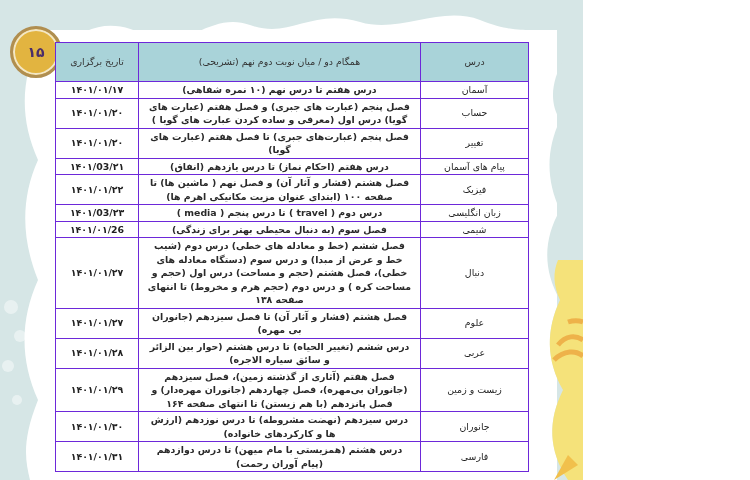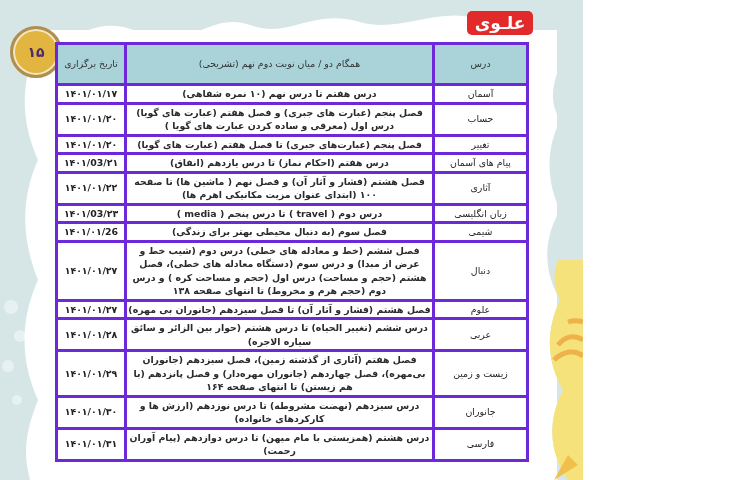--- a/index.html
+++ b/index.html
@@ -39,22 +39,22 @@
       color: #fff; font-weight: bold; font-size: 17px;
       display: flex; align-items: center; justify-content: center;
       direction: rtl;
     }
     table.sched {
       position: absolute; left: 55px; top: 42px; width: 474px;
       border-collapse: collapse; direction: rtl;
       font-size: 9.4px; color: #1f1f1f; background: #fff;
     }
     table.sched th, table.sched td {
-      border: 3px solid #6d28d9; text-align: center; vertical-align: middle;
-      padding: 1px 0; line-height: 13.5px;
+      border: 1px solid #6d28d9; text-align: center; vertical-align: middle;
+      padding: 1px 8px; line-height: 13.5px;
     }
     table.sched th {
       background: #a9d3d9; font-weight: normal; height: 36px; color: #333;
     }
     td.subject { width: 91px; }
     td.date { width: 66px; font-weight: bold; letter-spacing: 0.3px; }
     td.topic { font-weight: bold; color: #2a2a2a; }
   </style>
 </head>
 <body>
@@ -78,23 +78,20 @@
     <path d="M20,285 C28,275 38,275 45,280" stroke="#eeb24a" stroke-width="5" fill="none"></path>
     <path d="M16,300 C26,290 38,290 45,296" stroke="#eeb24a" stroke-width="5" fill="none"></path>
     <path d="M30,262 C36,260 40,260 45,262" stroke="#eeb24a" stroke-width="5" fill="none"></path>
     <path d="M16,420 L30,395 L40,405 Z" fill="#f1c04c"></path>
   </svg>
 
   <div class="badge">
     <span>۱۵</span>
   </div>
 
-  <div class="title-tag">
-    <span>علـوی</span>
-  </div>
 
   <table class="sched">
     <thead>
       <tr>
         <th>درس</th>
         <th>همگام دو / میان نوبت دوم نهم (تشریحی)</th>
         <th>تاریخ برگزاری</th>
       </tr>
     </thead>
     <tbody>
@@ -112,21 +109,21 @@
         <td class="subject">تغییر</td>
         <td class="topic">فصل پنجم (عبارت‌های جبری) تا فصل هفتم (عبارت های گویا)</td>
         <td class="date">۱۴۰۱/۰۱/۲۰</td>
       </tr>
       <tr>
         <td class="subject">پیام های آسمان</td>
         <td class="topic">درس هفتم (احکام نماز) تا درس یازدهم (انفاق)</td>
         <td class="date">۱۴۰۱/03/۲۱</td>
       </tr>
       <tr>
-        <td class="subject">آثاری</td>
+        <td class="subject">فیزیک</td>
         <td class="topic">فصل هشتم (فشار و آثار آن) و فصل نهم ( ماشین ها) تا صفحه ۱۰۰ (ابتدای عنوان مزیت مکانیکی اهرم ها)</td>
         <td class="date">۱۴۰۱/۰۱/۲۲</td>
       </tr>
       <tr>
         <td class="subject">زبان انگلیسی</td>
         <td class="topic">درس دوم ( travel ) تا درس پنجم ( media )</td>
         <td class="date">۱۴۰۱/03/۲۳</td>
       </tr>
       <tr>
         <td class="subject">شیمی</td>

